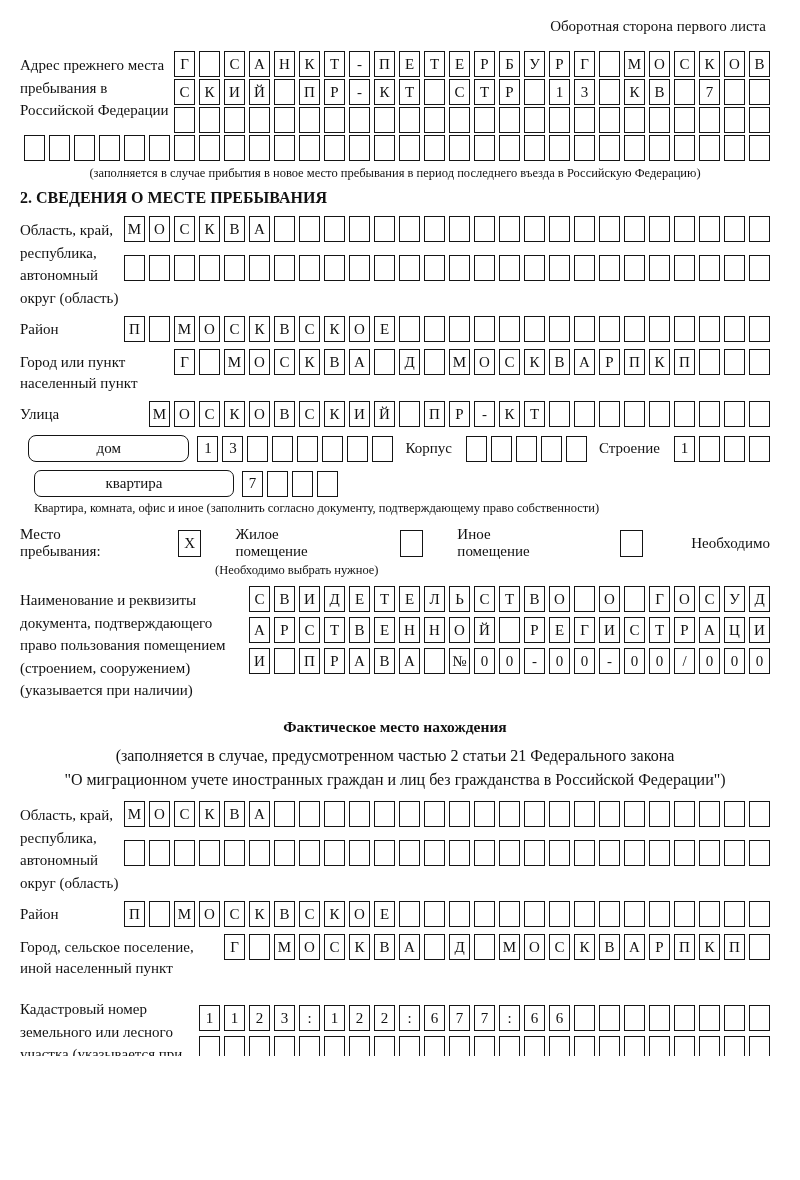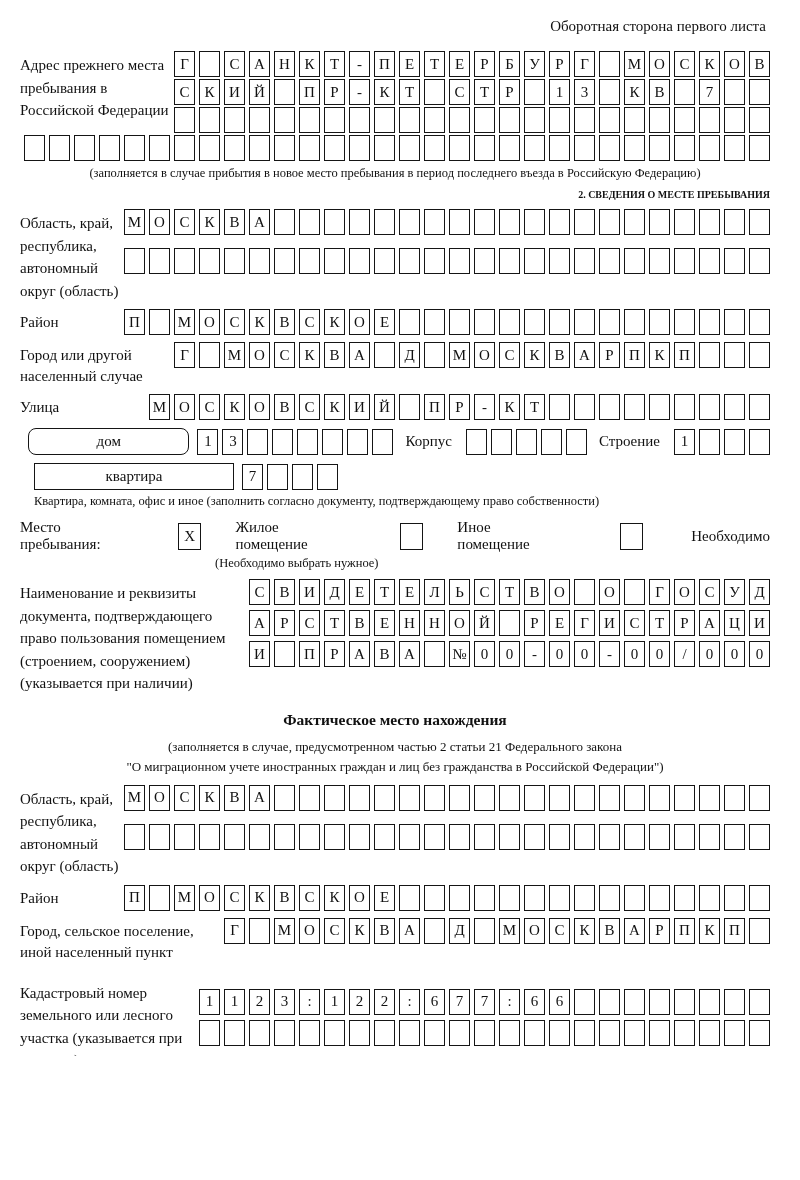--- a/index.html
+++ b/index.html
@@ -27,46 +27,46 @@
   .hblock .rows{margin-left:auto;}
 
   .lblw150{width:150px;}
   .lblw130{width:130px;}
   .lblw160{width:160px;}
   .lblw185{width:185px;}
   .lblw215{width:215px;}
 
   .fullrow{margin-top:2px;}
   .note-center{text-align:center;font-size:12.5px;margin:5px 0 4px;}
-  .sec-title{text-align:right;font-weight:bold;font-size:10px;margin:8px 0 9px;}
+  .sec-title{text-align:left;font-weight:bold;font-size:16px;margin:8px 0 9px;}
 
   .frow{display:flex;align-items:flex-start;margin-top:7px;}
   .frow .lbl{font-size:15px;line-height:1.4;padding-top:3px;}
   .frow .cellrow{margin-left:auto;}
 
   .houserow{display:flex;align-items:center;margin-top:8px;}
   .widebox{
     box-sizing:border-box;border:1.5px solid #151515;height:27px;
     display:flex;align-items:center;justify-content:center;font-size:15px;background:#fff;
   }
   .dombox{width:172px;margin-left:8px;border-radius:8px;}
-  .kvbox{width:200px;margin-left:14px;}
+  .kvbox{width:200px;margin-left:14px;border-radius:7px;}
   .houserow .cellrow{margin-left:8px;}
   .inline-lbl{font-size:15px;margin:0 6px 0 12px;}
   .caption-left{font-size:12.5px;margin:4px 0 2px 14px;}
 
   .stayrow{display:flex;align-items:center;font-size:15px;margin-top:10px;gap:24px;}
   .cbox{
     box-sizing:border-box;width:24px;height:27px;border:1.5px solid #151515;
     display:flex;align-items:center;justify-content:center;font-size:15px;margin:0 10px;
   }
   .stay-note{font-size:12.5px;margin:3px 0 2px 195px;}
 
   .fact-title{text-align:center;font-weight:bold;font-size:15.5px;margin:16px 0 8px;}
-  .fact-note{text-align:center;font-size:13px;line-height:1.55;}
+  .fact-note{text-align:center;font-size:16px;line-height:1.55;}
 
   .stampbox{
     box-sizing:border-box;width:357px;height:174px;border:1.5px solid #151515;
     margin:12px 18px 0 auto;background:#fff;
   }
 </style>
 </head>
 <body>
 
 <div class="page">
@@ -280,21 +280,21 @@
         <span class="cell"></span>
         <span class="cell"></span>
         <span class="cell"></span>
         <span class="cell"></span>
         <span class="cell"></span>
         <span class="cell"></span>
       </div>
   </div>
 
   <div class="frow">
-    <div class="lbl lblw160">Город или другой населенный случае</div>
+    <div class="lbl lblw160">Город или пункт населенный пункт</div>
     <div class="cellrow">
         <span class="cell">Г</span>
         <span class="cell"></span>
         <span class="cell">М</span>
         <span class="cell">О</span>
         <span class="cell">С</span>
         <span class="cell">К</span>
         <span class="cell">В</span>
         <span class="cell">А</span>
         <span class="cell"></span>

